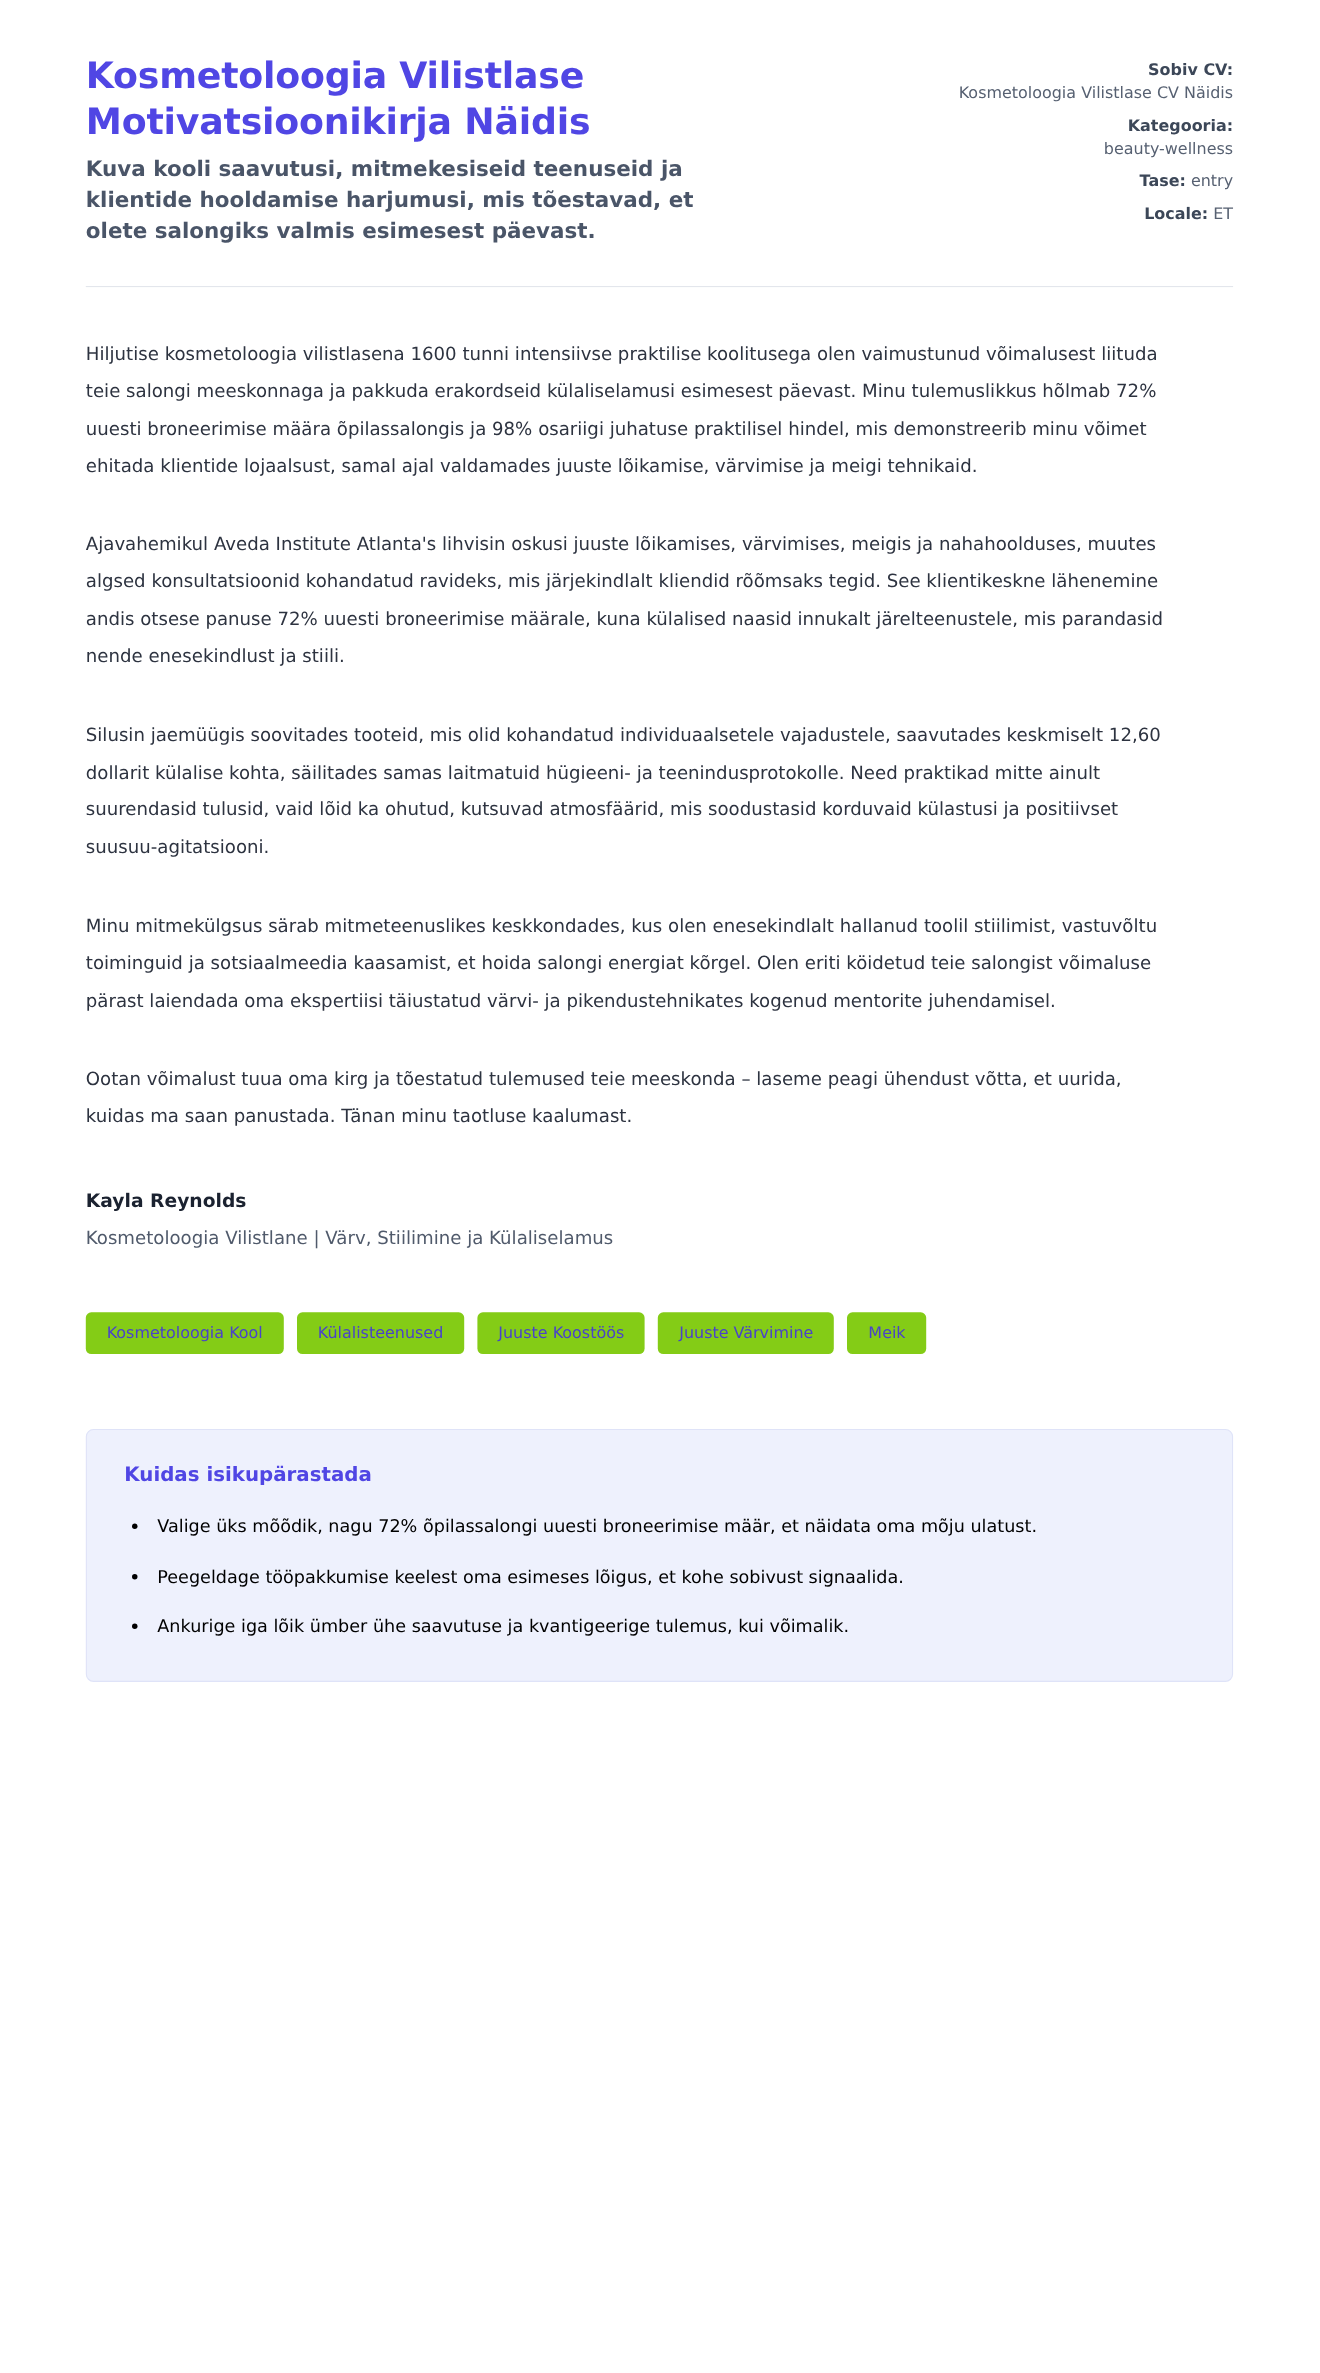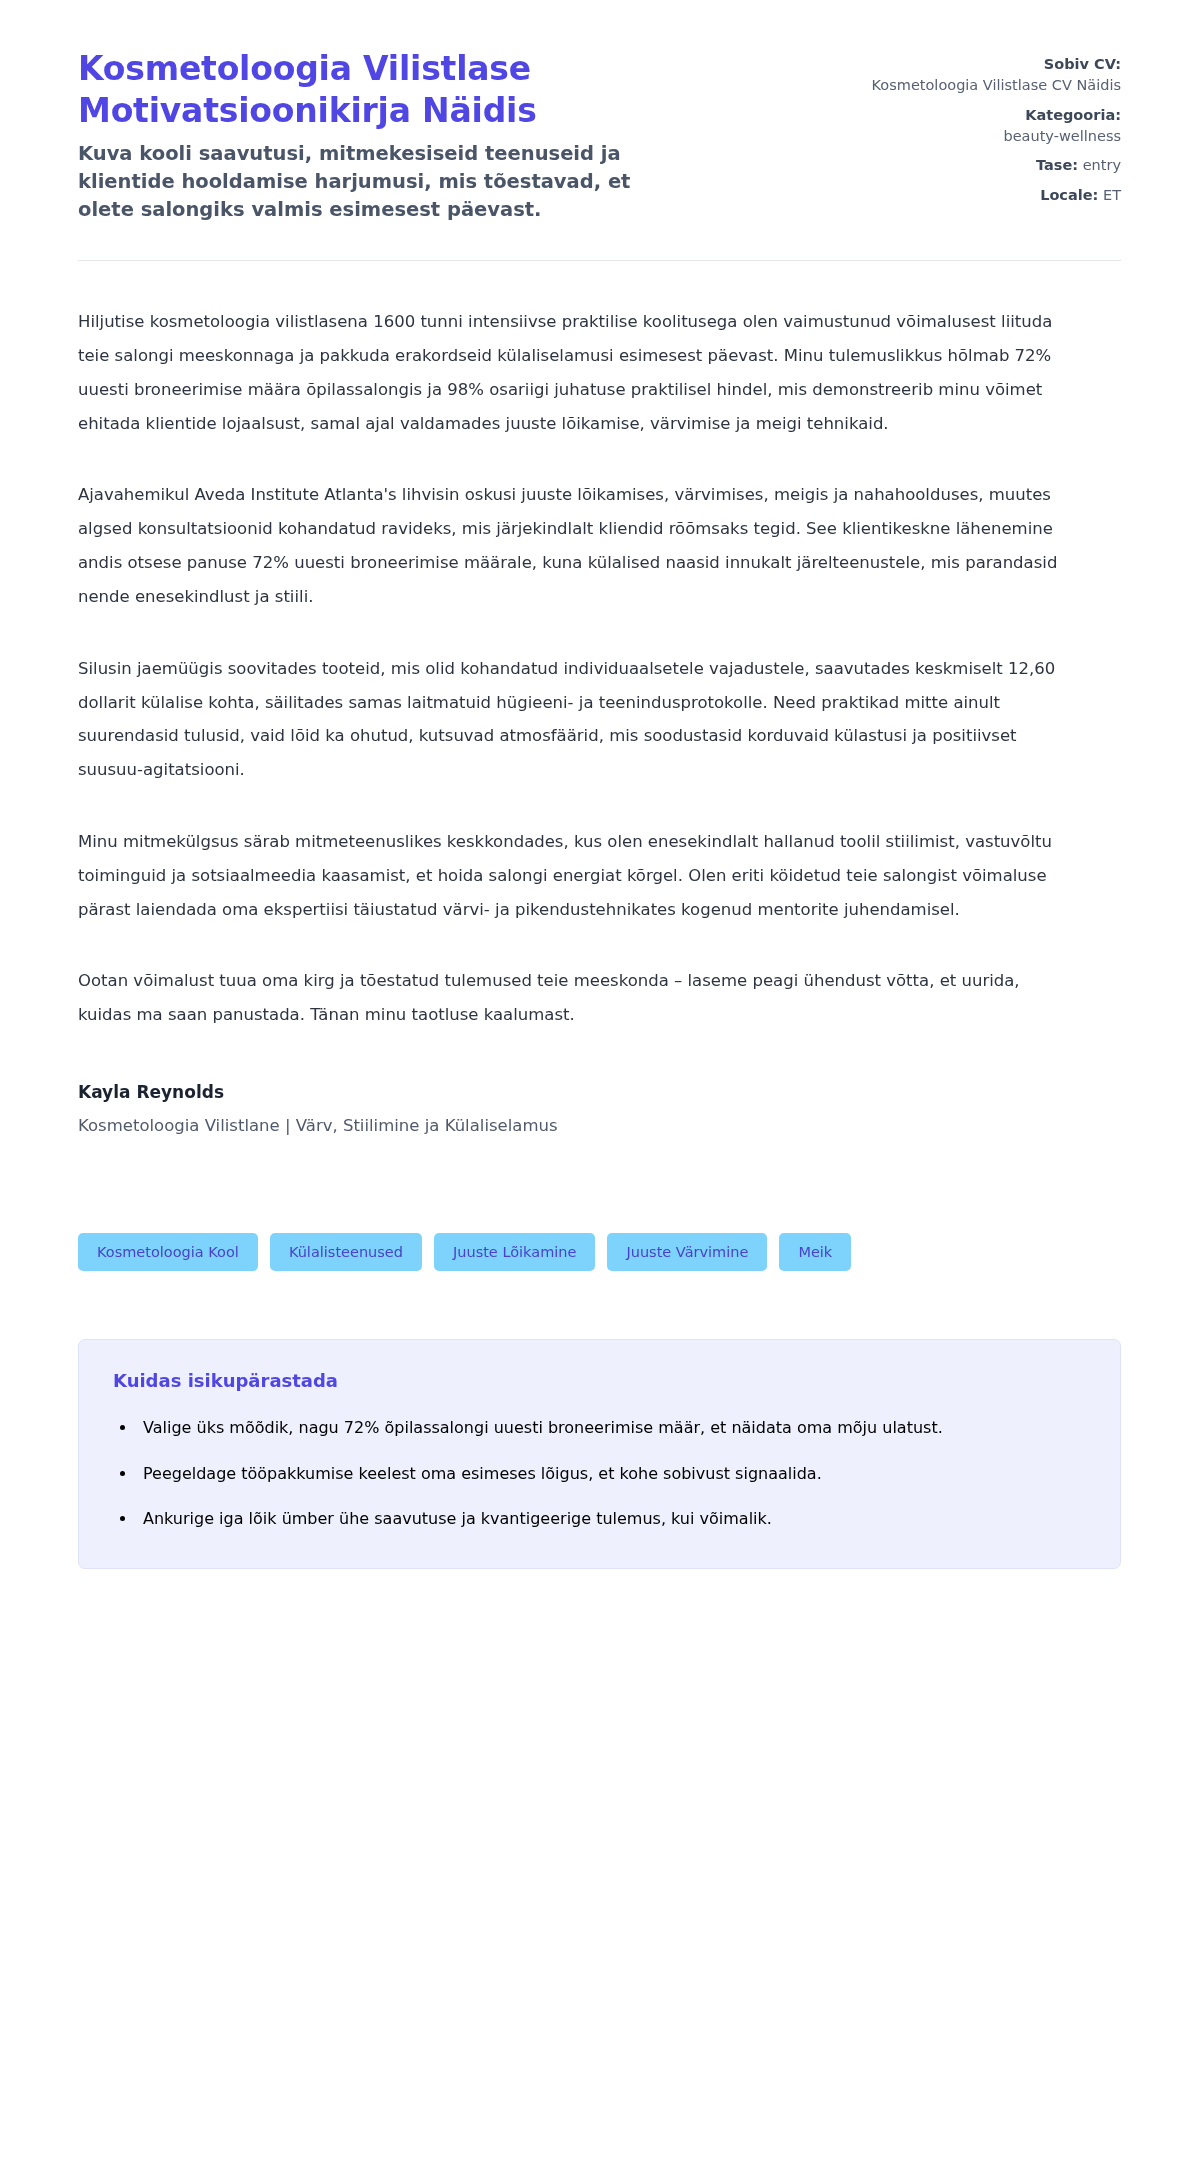--- a/index.html
+++ b/index.html
@@ -99,27 +99,26 @@
   }
 
   
   .tags {
     display: flex;
     flex-wrap: wrap;
     gap: 12px;
     margin-top: 58px;
   }
   .tag {
-    background: #7dd3fc;
+    background: #84cc16;
     color: #4a43c9;
     font-size: 14.5px;
     padding: 11px 19px;
     border-radius: 5px;
     white-space: nowrap;
-    margin-top: 40px;
   }
 
   
   .callout {
     margin-top: 68px;
     background: #eef1fd;
     border: 1px solid #dfe3f8;
     border-radius: 7px;
     padding: 30px 34px 34px 34px;
   }
@@ -186,21 +185,21 @@
 
     <div class="signature">
       <p class="sig-name">Kayla Reynolds</p>
       <p class="sig-role">Kosmetoloogia Vilistlane | Värv, Stiilimine ja Külaliselamus</p>
     </div>
   </section>
 
   <div class="tags">
     <span class="tag">Kosmetoloogia Kool</span>
     <span class="tag">Külalisteenused</span>
-    <span class="tag">Juuste Lõikamine</span>
+    <span class="tag">Juuste Koostöös</span>
     <span class="tag">Juuste Värvimine</span>
     <span class="tag">Meik</span>
   </div>
 
   <aside class="callout">
     <h2 class="callout-title">Kuidas isikupärastada</h2>
     <ul>
       <li>Valige üks mõõdik, nagu 72% õpilassalongi uuesti broneerimise määr, et näidata oma mõju ulatust.</li>
       <li>Peegeldage tööpakkumise keelest oma esimeses lõigus, et kohe sobivust signaalida.</li>
       <li>Ankurige iga lõik ümber ühe saavutuse ja kvantigeerige tulemus, kui võimalik.</li>

